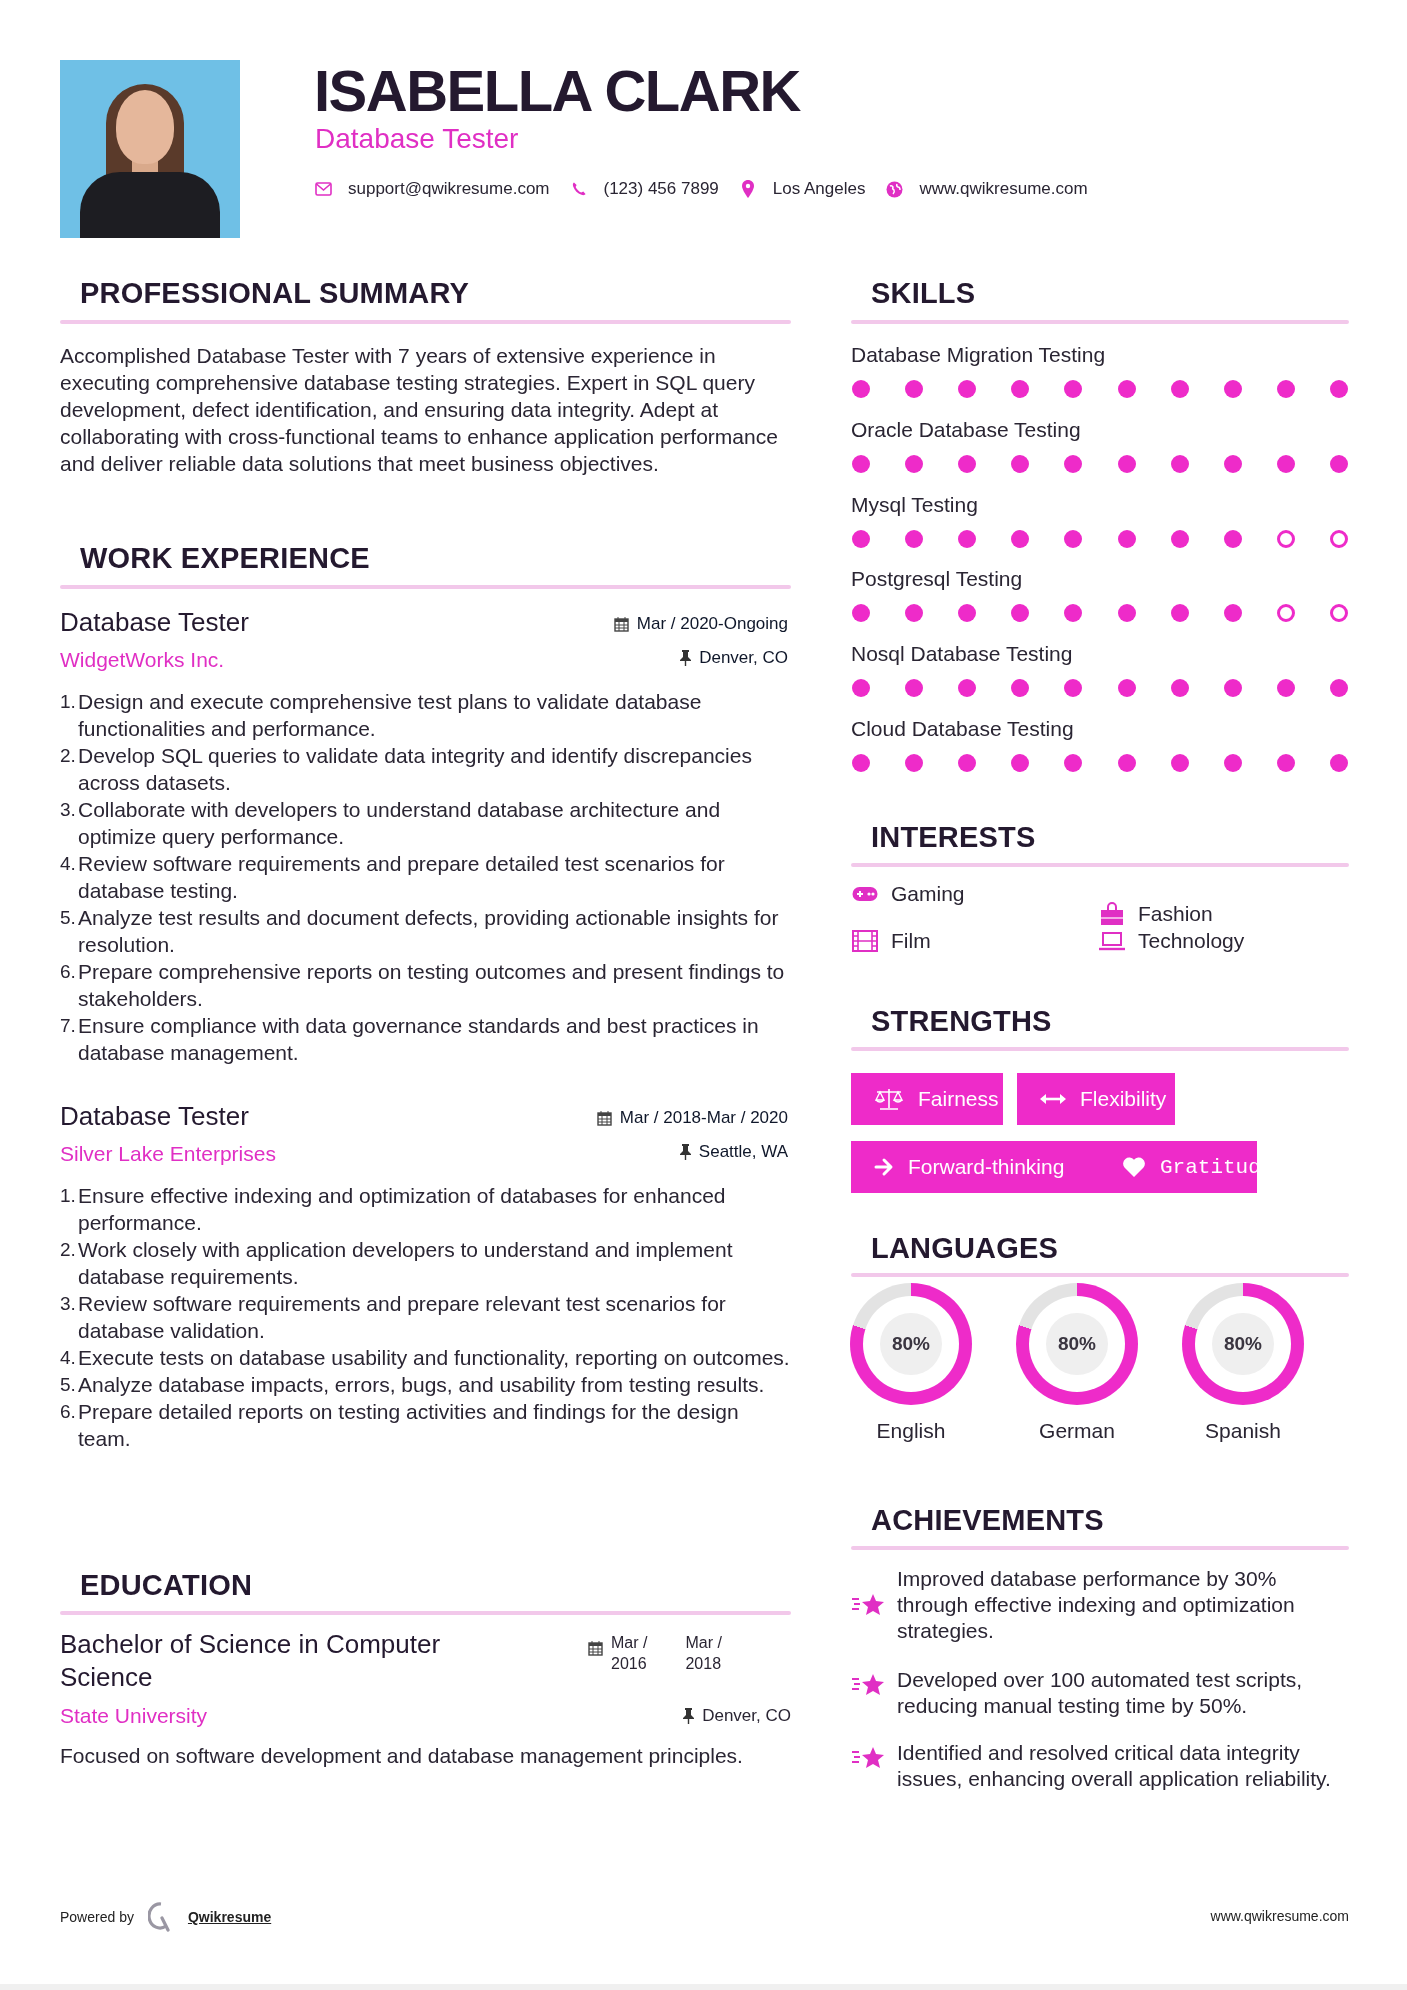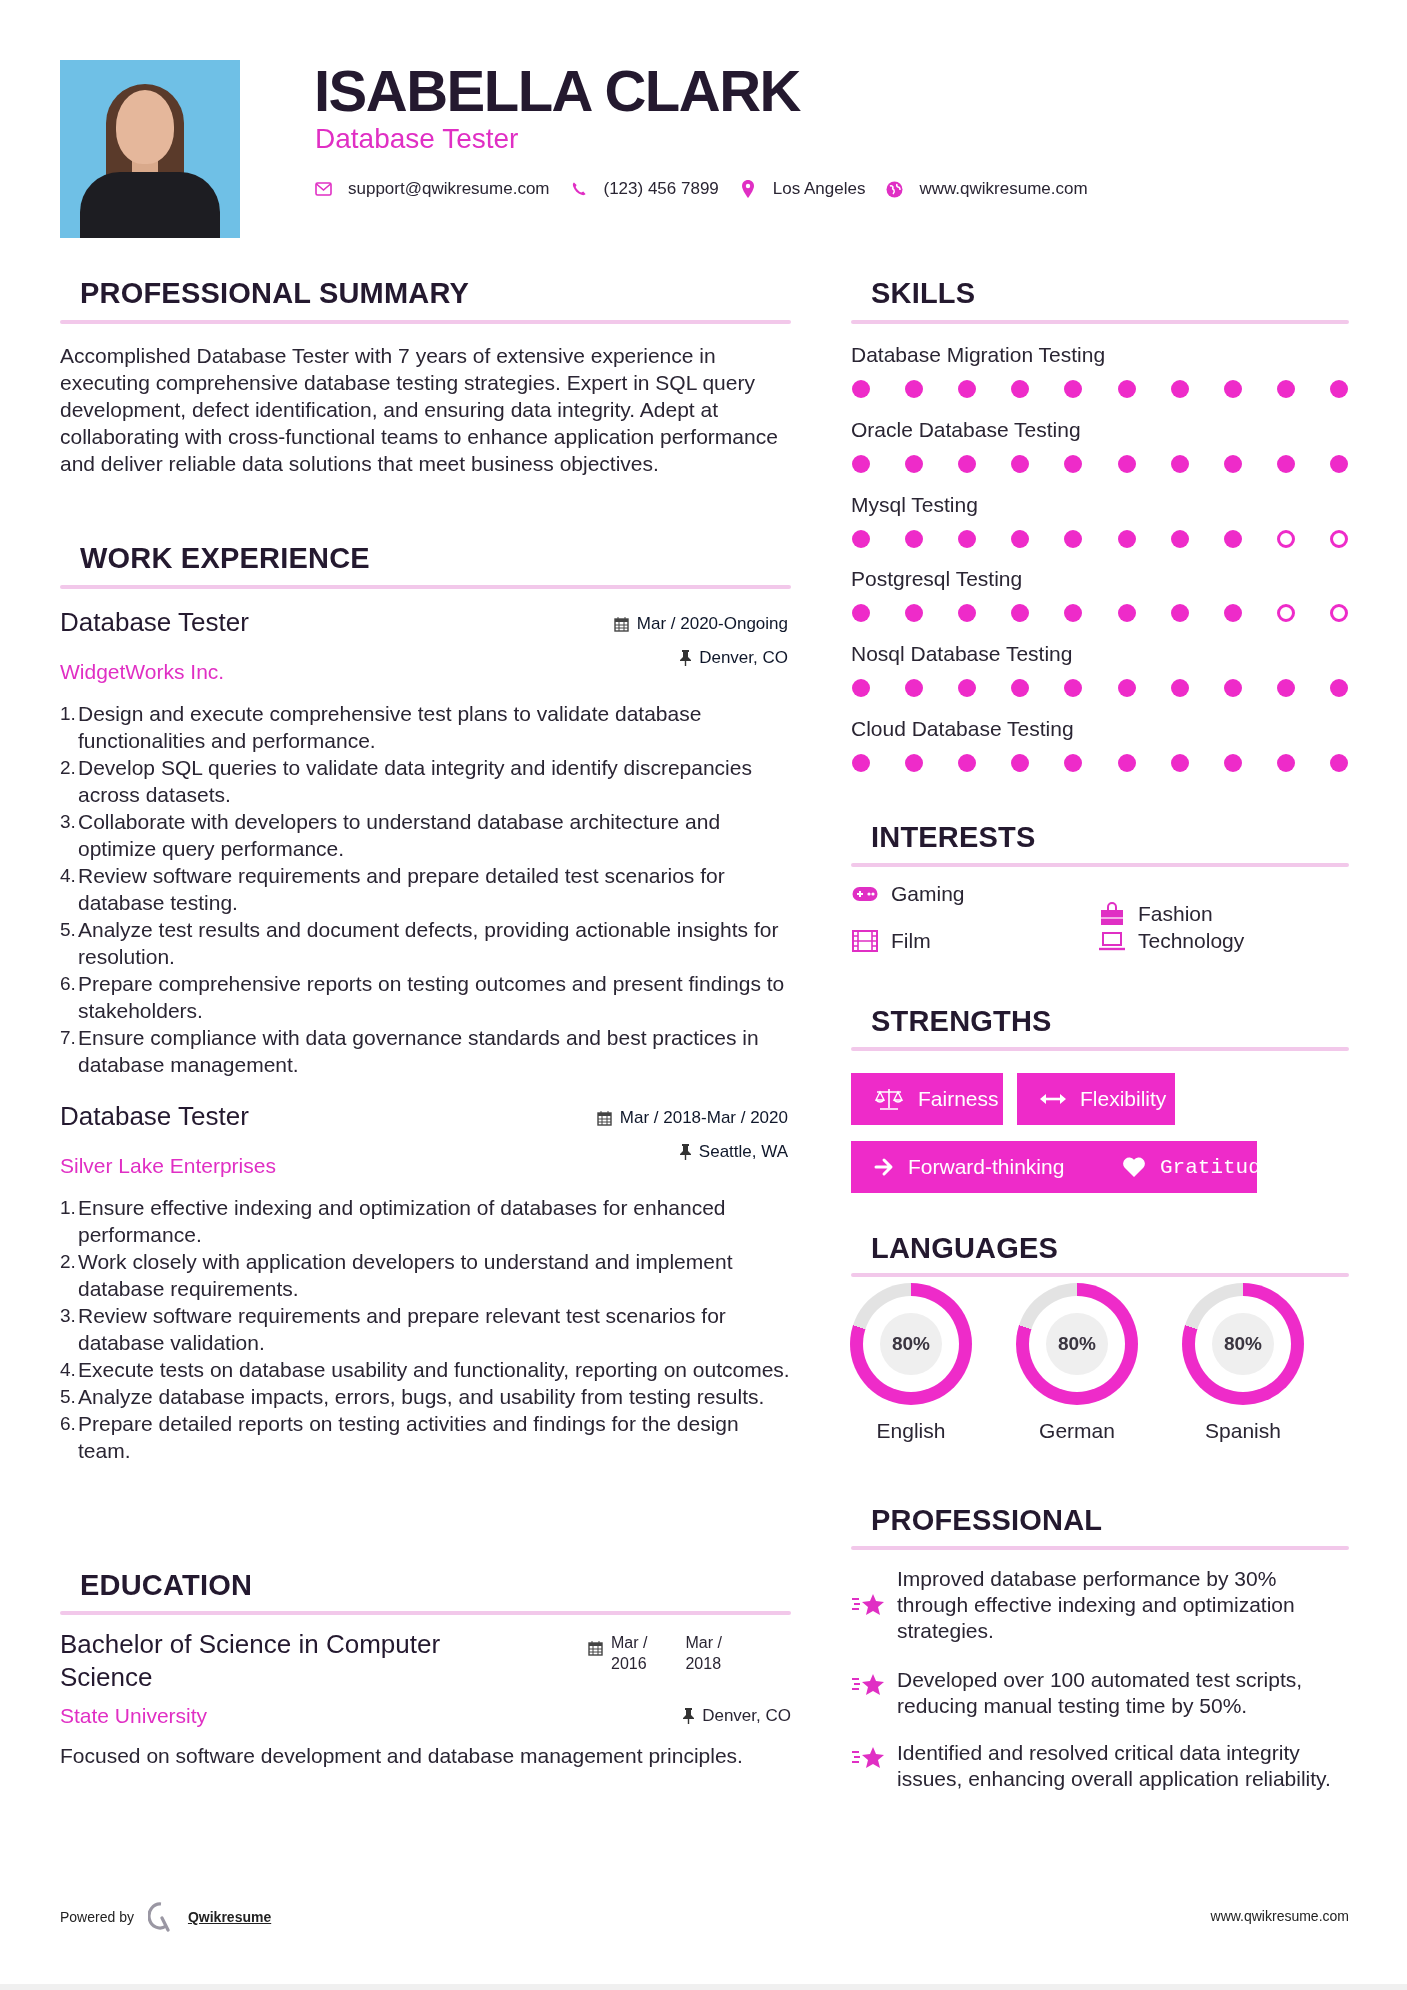--- a/index.html
+++ b/index.html
@@ -24,21 +24,21 @@
   .sec-title { position: absolute; font-size: 29px; font-weight: bold; color: #24192f; line-height: 34px; letter-spacing: 0.2px; margin-left: 20px; }
   .sec-rule { position: absolute; height: 4px; background: #f2c8ea; border-radius: 2px; }
 
   .left { left: 60px; width: 731px; }
   .right { left: 851px; width: 498px; }
 
   .summary { position: absolute; left: 60px; top: 342px; width: 731px; font-size: 21px; line-height: 27px; color: #2a2533; }
 
   .job { position: absolute; left: 60px; width: 731px; }
   .job .jt { font-size: 26px; color: #24192f; line-height: 32px; }
-  .job .jc { font-size: 21px; color: #e02fc4; line-height: 28px; margin-top: 20px; }
+  .job .jc { font-size: 21px; color: #e02fc4; line-height: 28px; margin-top: 8px; }
   .job .meta-date, .job .meta-loc { position: absolute; right: 3px; font-size: 17px; color: #0f172a; display: flex; align-items: center; }
   .job .meta-date { top: 8px; }
   .job .meta-loc { top: 42px; }
   .job .meta-date .ic, .job .meta-loc .ic { margin-right: 8px; display: inline-flex; }
   .job ol { list-style: none; margin-top: 14px; }
   .job li { font-size: 21px; line-height: 27px; color: #2a2533; display: flex; }
   .job li .num { width: 18px; flex: none; font-size: 19px; }
   .job li .txt { flex: 1; }
 
   .edu { position: absolute; left: 60px; top: 1628px; width: 731px; }
@@ -479,21 +479,21 @@
   </div>
   <div class="lang" style="left:1182px; top:1283px;">
     <div class="ring" style="background: conic-gradient(rgb(238, 43, 201) 0deg, rgb(238, 43, 201) 80%, rgb(227, 227, 227) 80%, rgb(227, 227, 227) 100%);">
         <div class="inner">
           <div class="core">80%</div>
         </div>
       </div>
     <div class="ln">Spanish</div>
   </div>
 
-  <div class="sec-title" style="left:851px; top:1503px;">PROFESSIONAL</div>
+  <div class="sec-title" style="left:851px; top:1503px;">ACHIEVEMENTS</div>
   <div class="sec-rule right" style="top:1546px;"></div>
 
   <div class="ach" style="top:1566px;align-items:center;">
     <span class="ic">
       <svg width="36" height="28" viewBox="0 0 36 28">
           <path d="M22 3 L25 10 L33 11 L27 16 L29 24 L22 20 L15 24 L17 16 L11 11 L19 10 Z" fill="#e02fc4"></path>
           <path d="M1 8h7M3 13h6M1 18h7" stroke="#e02fc4" stroke-width="2"></path>
         </svg>
     </span>
     <span class="at">Improved database performance by 30% through effective indexing and optimization strategies.</span>

